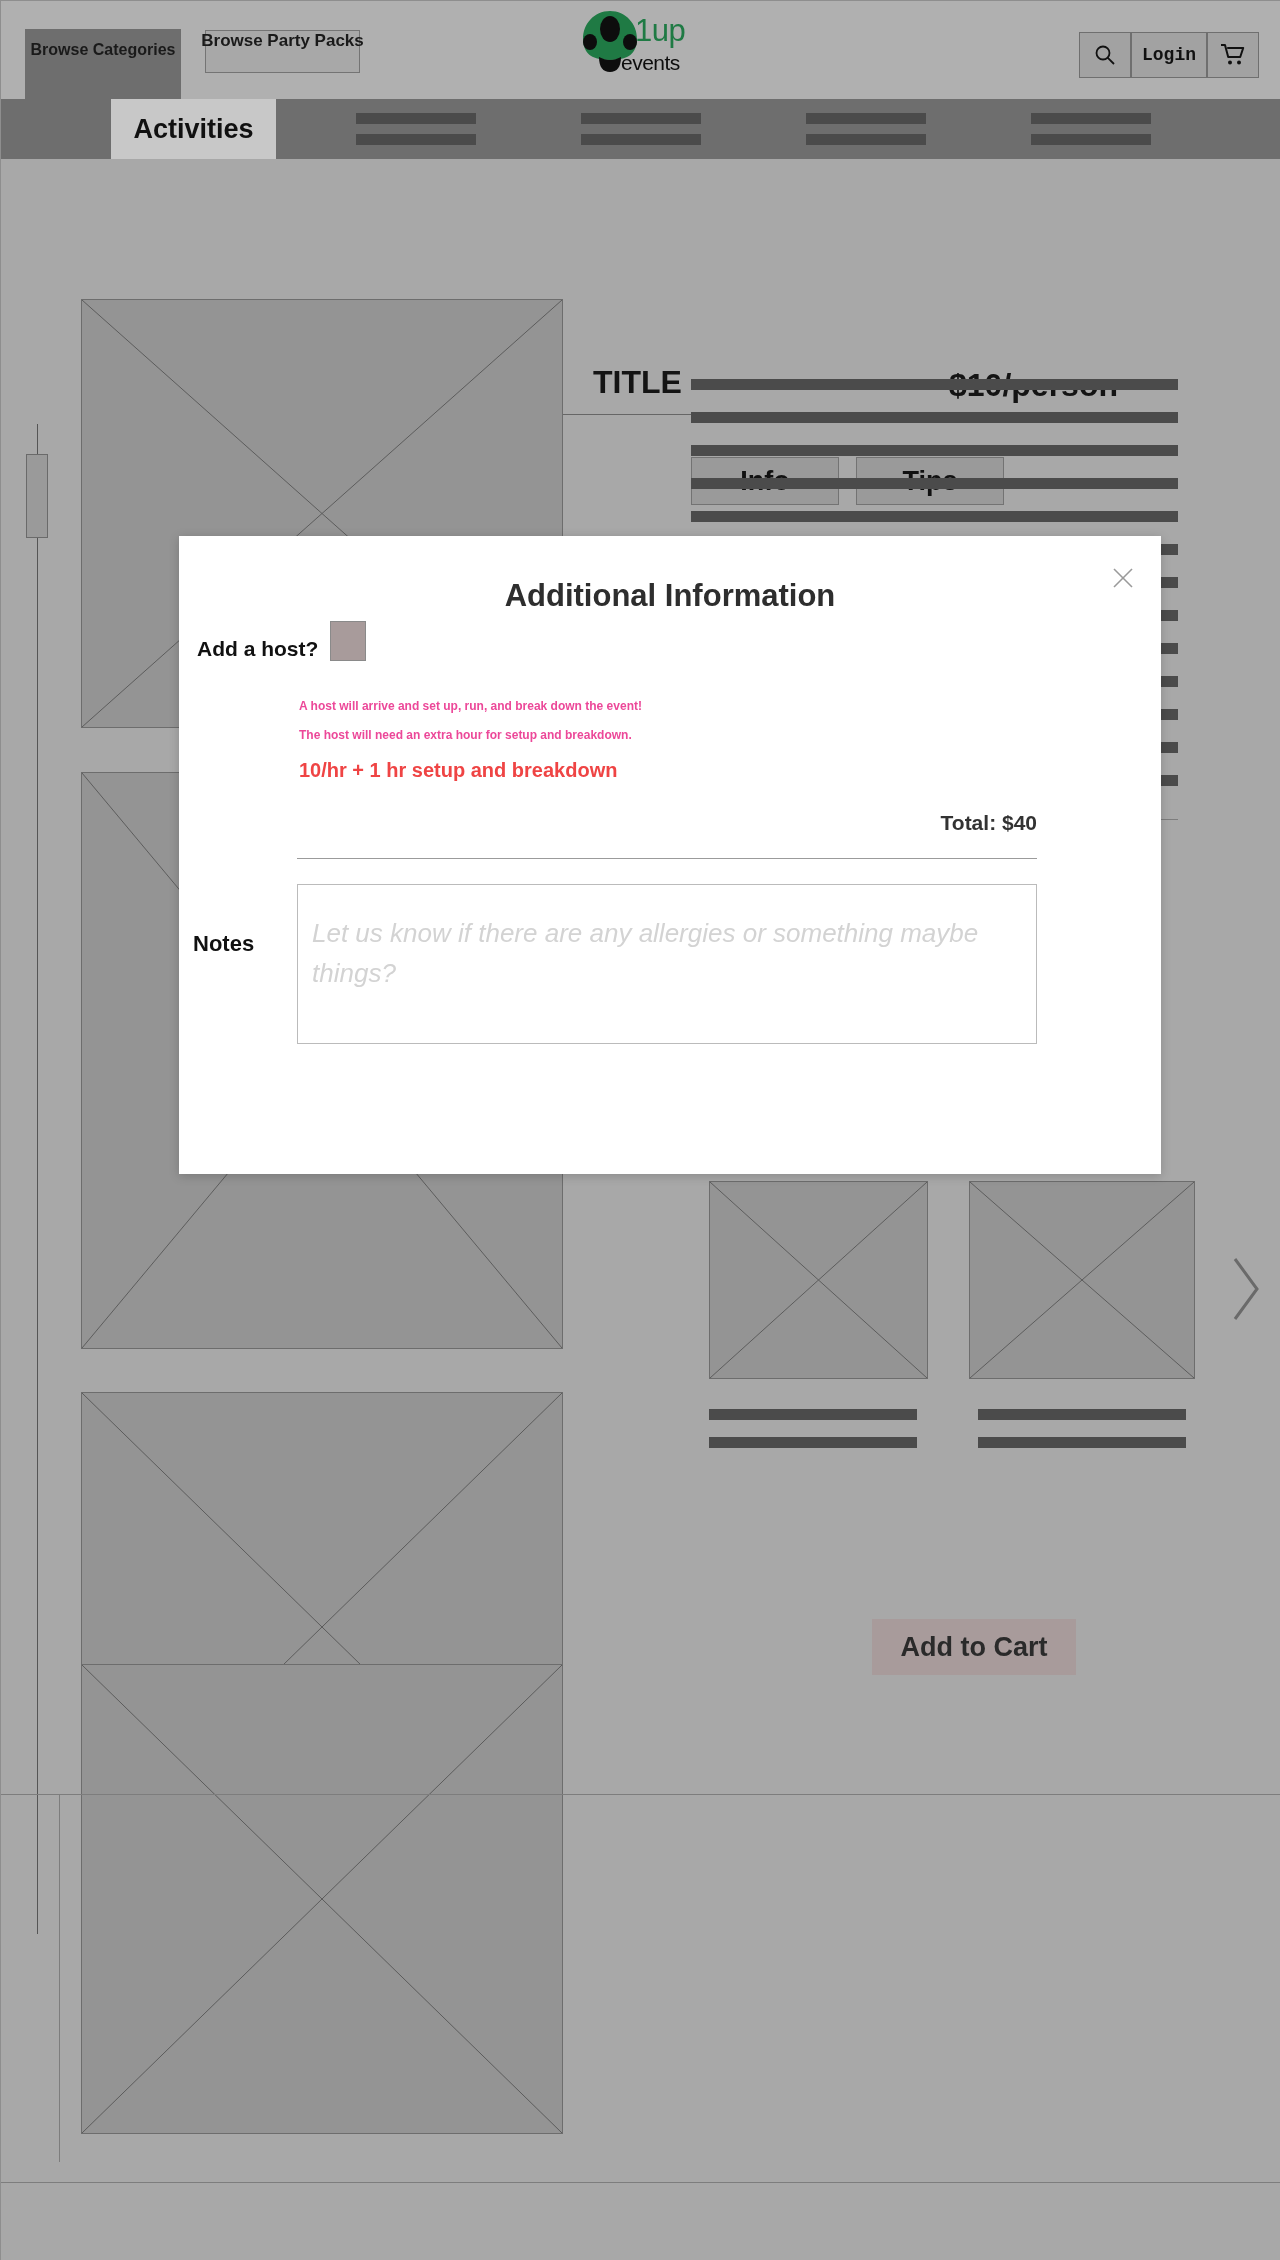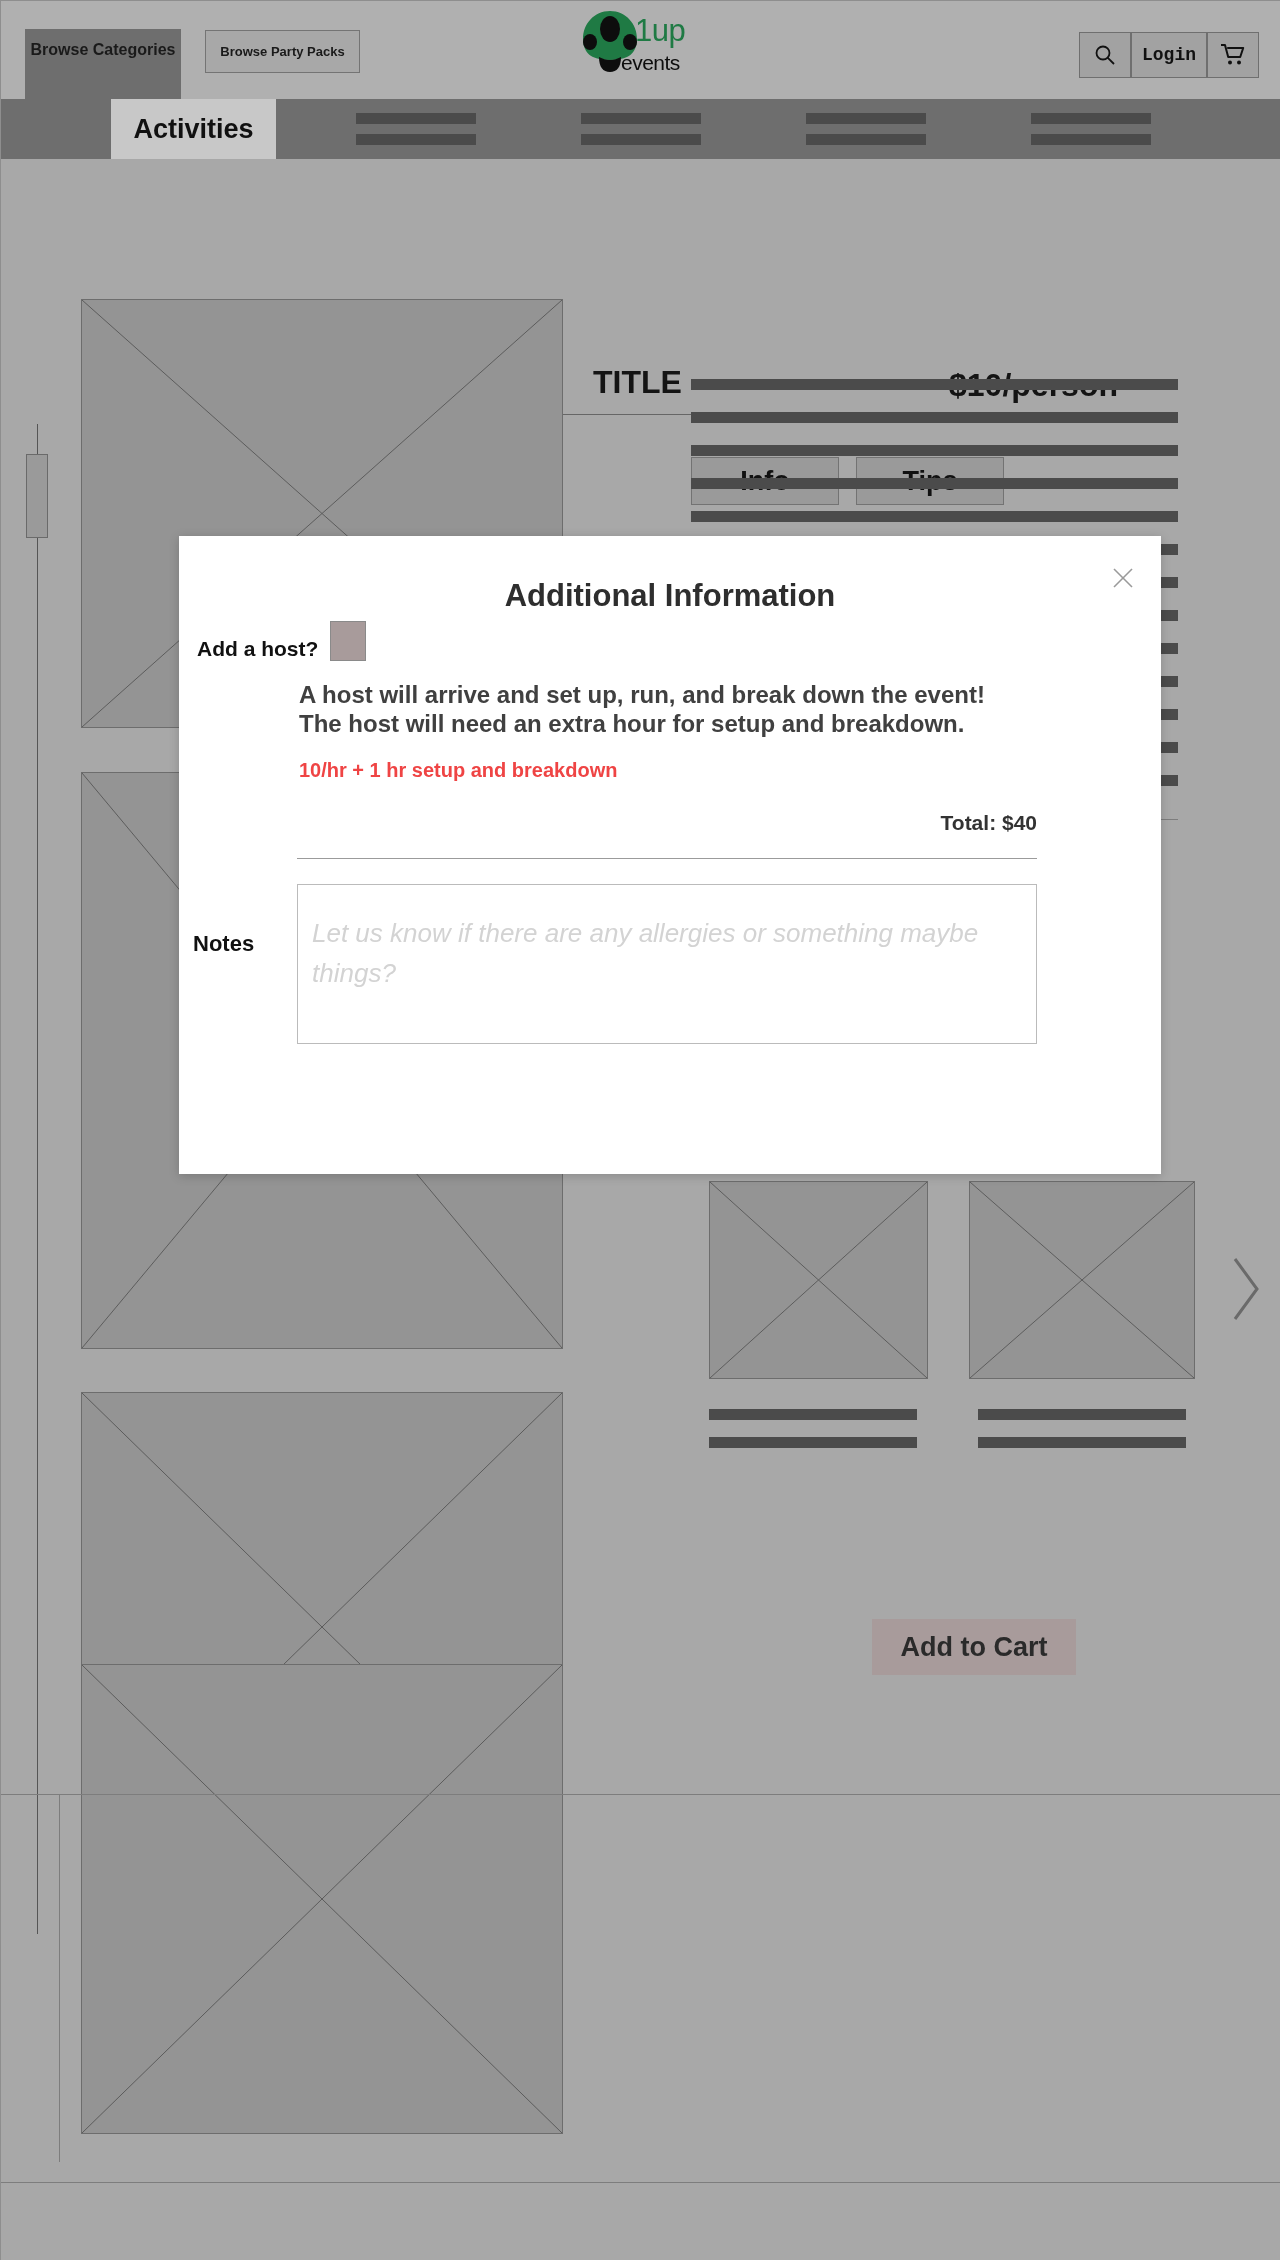--- a/index.html
+++ b/index.html
@@ -38,22 +38,22 @@
     cursor: pointer;
     white-space: nowrap;
   }
   .btn-browse-packs {
     position: absolute;
     left: 204px; top: 29px;
     width: 155px; height: 43px;
     background: #a8a8a8;
     border: 1px solid #747474;
     color: #1a1a1a;
-    font-size: 13px; font-weight: bold;
-    display: flex; align-items: center; justify-content: center;
+    font-size: 17px; font-weight: bold;
+    display: flex; justify-content: center;
     cursor: pointer;
     white-space: nowrap;
   }
   .logo-wrap {
     position: absolute;
     left: 572px; top: 6px;
     width: 160px; height: 86px;
   }
   .logo-mark {
     position: absolute;
@@ -241,22 +241,22 @@
   }
   .modal-row-host .lbl { font-size: 21px; font-weight: bold; color: #111; }
   .host-checkbox {
     width: 36px; height: 40px;
     background: #a89b9b;
     border: 1px solid #8a8a8a;
     cursor: pointer;
   }
   .host-desc {
     position: absolute;
-    left: 120px; top: 144px;
-    font-size: 24px; font-weight: bold; color: #404040;
+    left: 120px; top: 156px;
+    font-size: 12px; font-weight: bold; color: #ec4899;
     line-height: 29px;
   }
   .host-rate {
     position: absolute;
     left: 120px; top: 223px;
     font-size: 20px; font-weight: bold; color: #ef4444;
   }
   .total-txt {
     position: absolute;
     left: 0; top: 275px;

